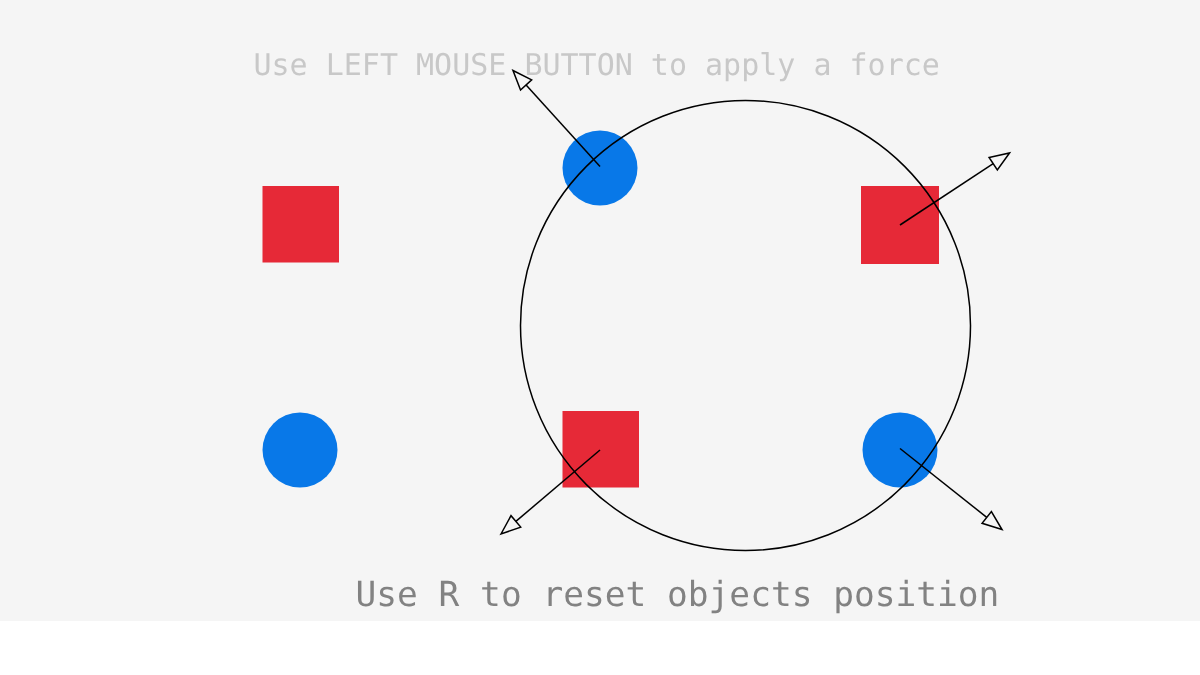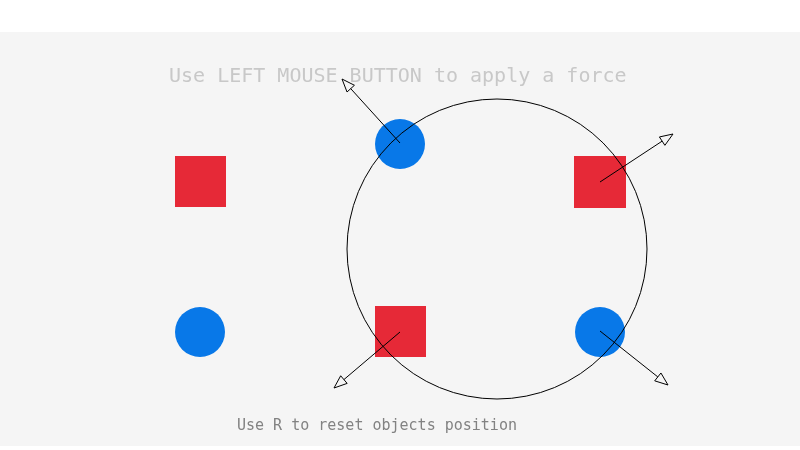--- a/index.html
+++ b/index.html
@@ -17,32 +17,32 @@
     font-weight: normal;
   }
   .hint-top {
     left: 169px;
     top: 33px;
     font-size: 20px;
   }
   .hint-bottom {
     left: 237px;
     top: 386px;
-    font-size: 15px;
+    font-size: 23px;
   }
   svg.canvas {
     position: absolute;
     left: 0;
     top: 0;
   }
 </style>
 </head>
 <body>
 
-<div class="stage" style="width: 800px; height: 414px; background: rgb(245, 245, 245); margin-top: 32px;">
+<div class="stage" style="width: 800px; height: 414px; background: rgb(245, 245, 245);">
   <div class="hint hint-top" style="color: rgb(200, 200, 200);">Use LEFT MOUSE BUTTON to apply a force</div>
 
   <svg class="canvas" width="800" height="450" xmlns="http://www.w3.org/2000/svg">
       <rect x="175" y="124" width="51" height="51" fill="#e62937"></rect>
       <rect x="574" y="124" width="52" height="52" fill="#e62937"></rect>
       <rect x="375" y="274" width="51" height="51" fill="#e62937"></rect>
       <circle cx="400" cy="112" r="25" fill="#0878e8"></circle>
       <circle cx="200" cy="300" r="25" fill="#0878e8"></circle>
       <circle cx="600" cy="300" r="25" fill="#0878e8"></circle>
       <circle cx="497" cy="217" r="150" fill="none" stroke="#000000" stroke-width="1"></circle>

